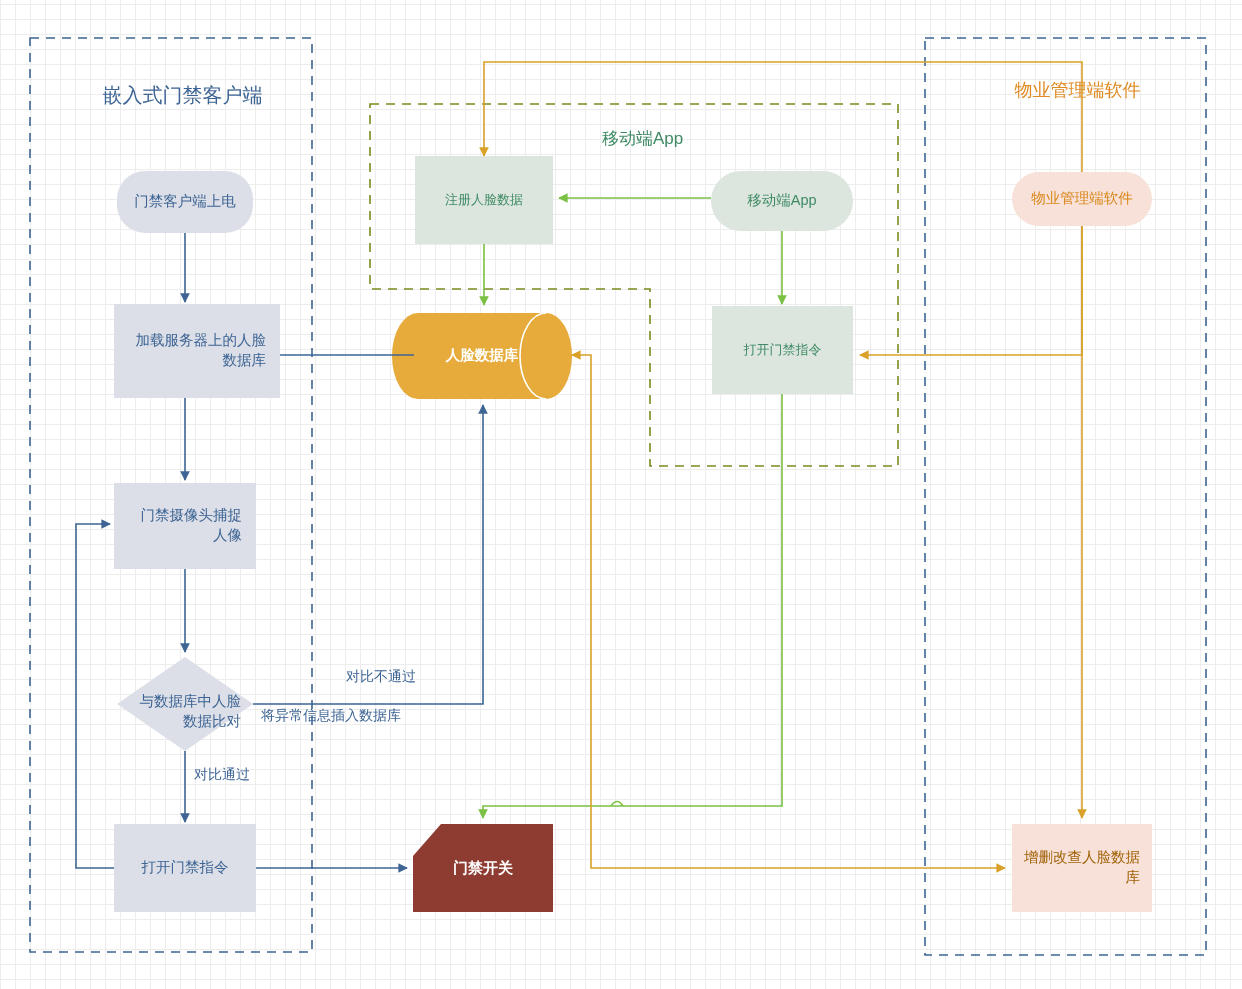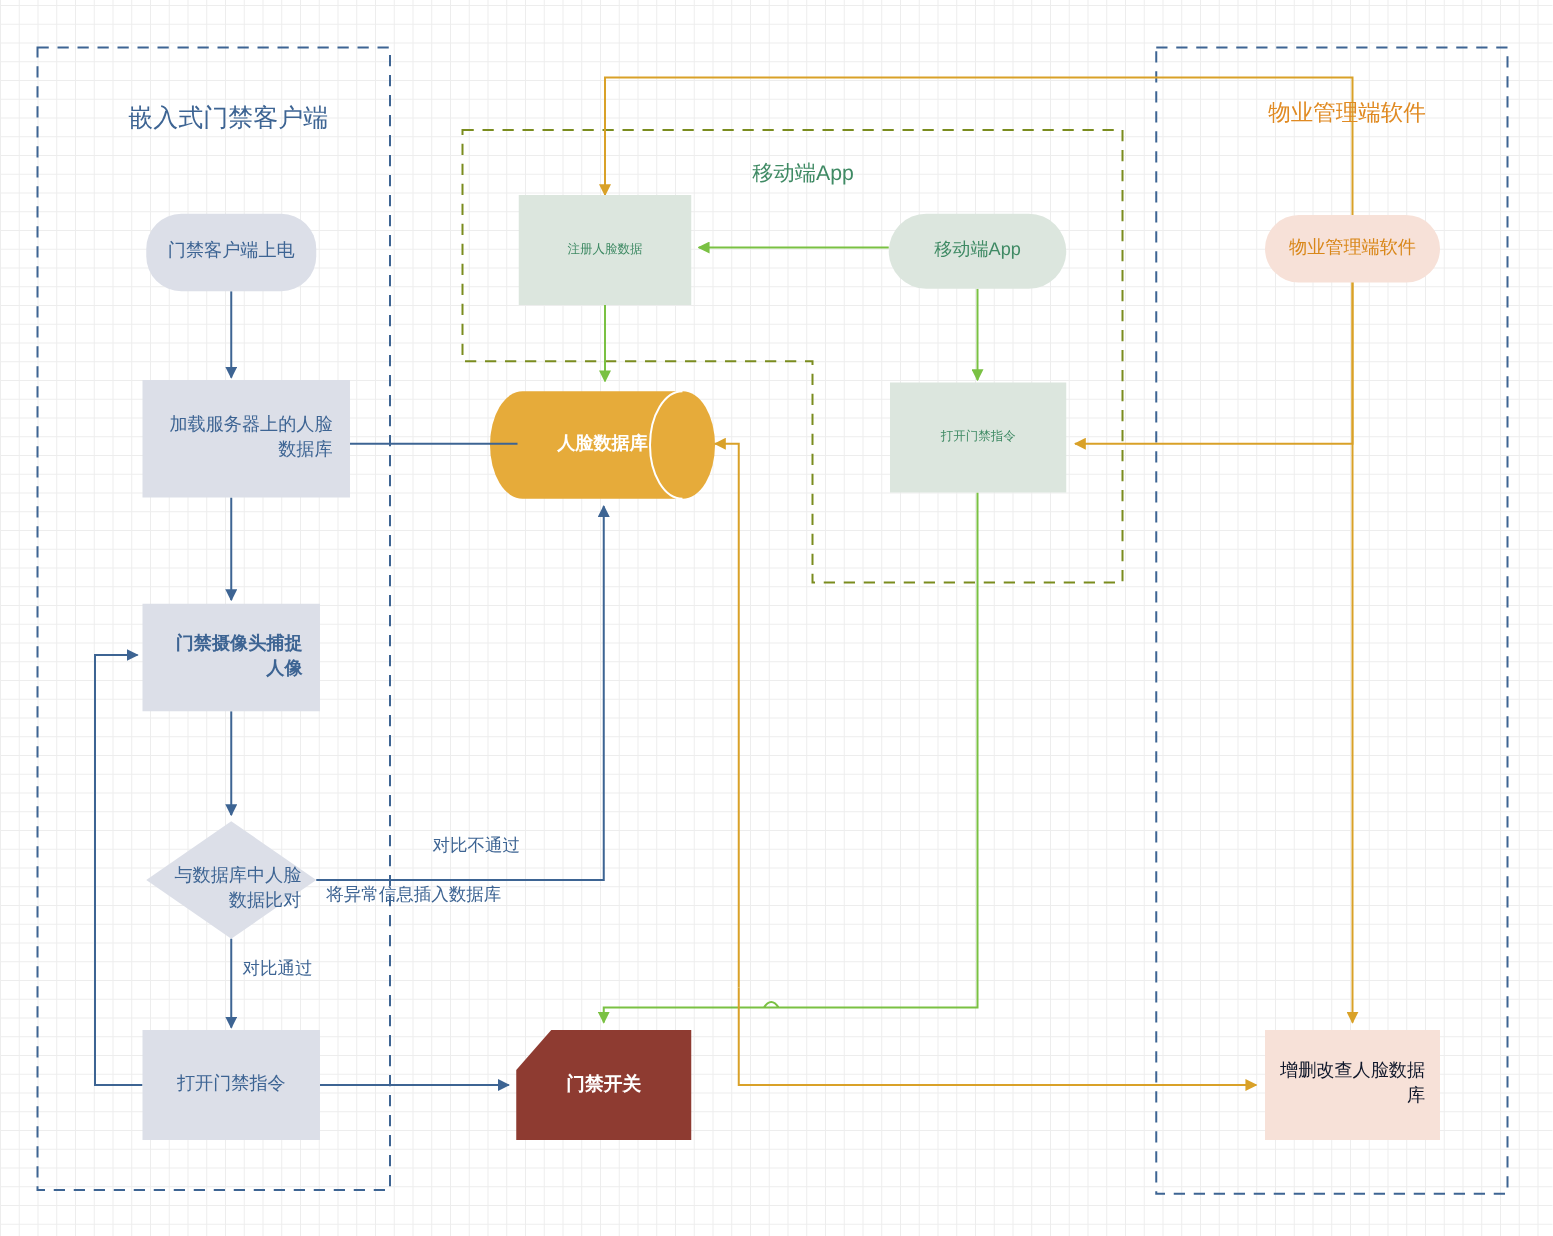--- a/index.html
+++ b/index.html
@@ -34,31 +34,31 @@
   }
   .n-blue-round{
     background:#dcdfe8;color:#3d6493;font-size:14.5px;border-radius:28px;
   }
   .n-blue-diamond{
     color:#3d6493;font-size:14.5px;background:transparent;
   }
   .diamond-label{position:relative;z-index:2;margin-top:16px;}
   
   .n-green{
-    background:#dce6de;color:#3f8a64;font-size:10px;
+    background:#dce6de;color:#3f8a64;font-size:13px;
   }
   .n-green-round{
     background:#dce6de;color:#3f8a64;font-size:14.5px;border-radius:40px;
   }
   
   .n-orange-round{
     background:#f7e1d8;color:#d98719;font-size:14.5px;border-radius:40px;
   }
   .n-orange{
-    background:#f7e1d8;color:#0f172a;font-size:14.5px;
+    background:#f7e1d8;color:#a16207;font-size:14.5px;
   }
   
   .n-dark{
     color:#ffffff;font-size:15px;font-weight:600;background:transparent;
   }
   .dark-label{position:relative;z-index:2;}
   
   .n-db{
     color:#ffffff;font-size:14.5px;font-weight:700;background:transparent;
   }
@@ -130,21 +130,21 @@
 </svg>
 
 <div class="panel-title pt-blue" style="left:85px;top:82px;width:195px;">嵌入式门禁客户端</div>
 <div class="panel-title pt-green" style="left:520px;top:128px;width:245px;">移动端App</div>
 <div class="panel-title pt-orange" style="left:955px;top:78px;width:245px;">物业管理端软件</div>
 
 <div class="node n-blue-round" style="left:117px;top:171px;width:136px;height:62px;">门禁客户端上电</div>
 
 <div class="node n-blue" style="left:114px;top:304px;width:166px;height:94px;padding:0 14px;">加载服务器上的人脸数据库</div>
 
-<div class="node n-blue" style="left:114px;top:483px;width:142px;height:86px;padding:0 14px;font-weight:bold;">门禁摄像头捕捉人像</div>
+<div class="node n-blue" style="left:114px;top:483px;width:142px;height:86px;padding:0 14px;">门禁摄像头捕捉人像</div>
 
 <div class="node n-blue-diamond" style="left:117px;top:657px;width:136px;height:94px;padding:0 12px;">
   <span class="diamond-label">与数据库中人脸数据比对</span>
 </div>
 
 <div class="node n-blue" style="left:114px;top:824px;width:142px;height:88px;padding:0 14px;">打开门禁指令</div>
 
 <div class="node n-dark" style="left:413px;top:824px;width:140px;height:88px;">
   <span class="dark-label">门禁开关</span>
 </div>

